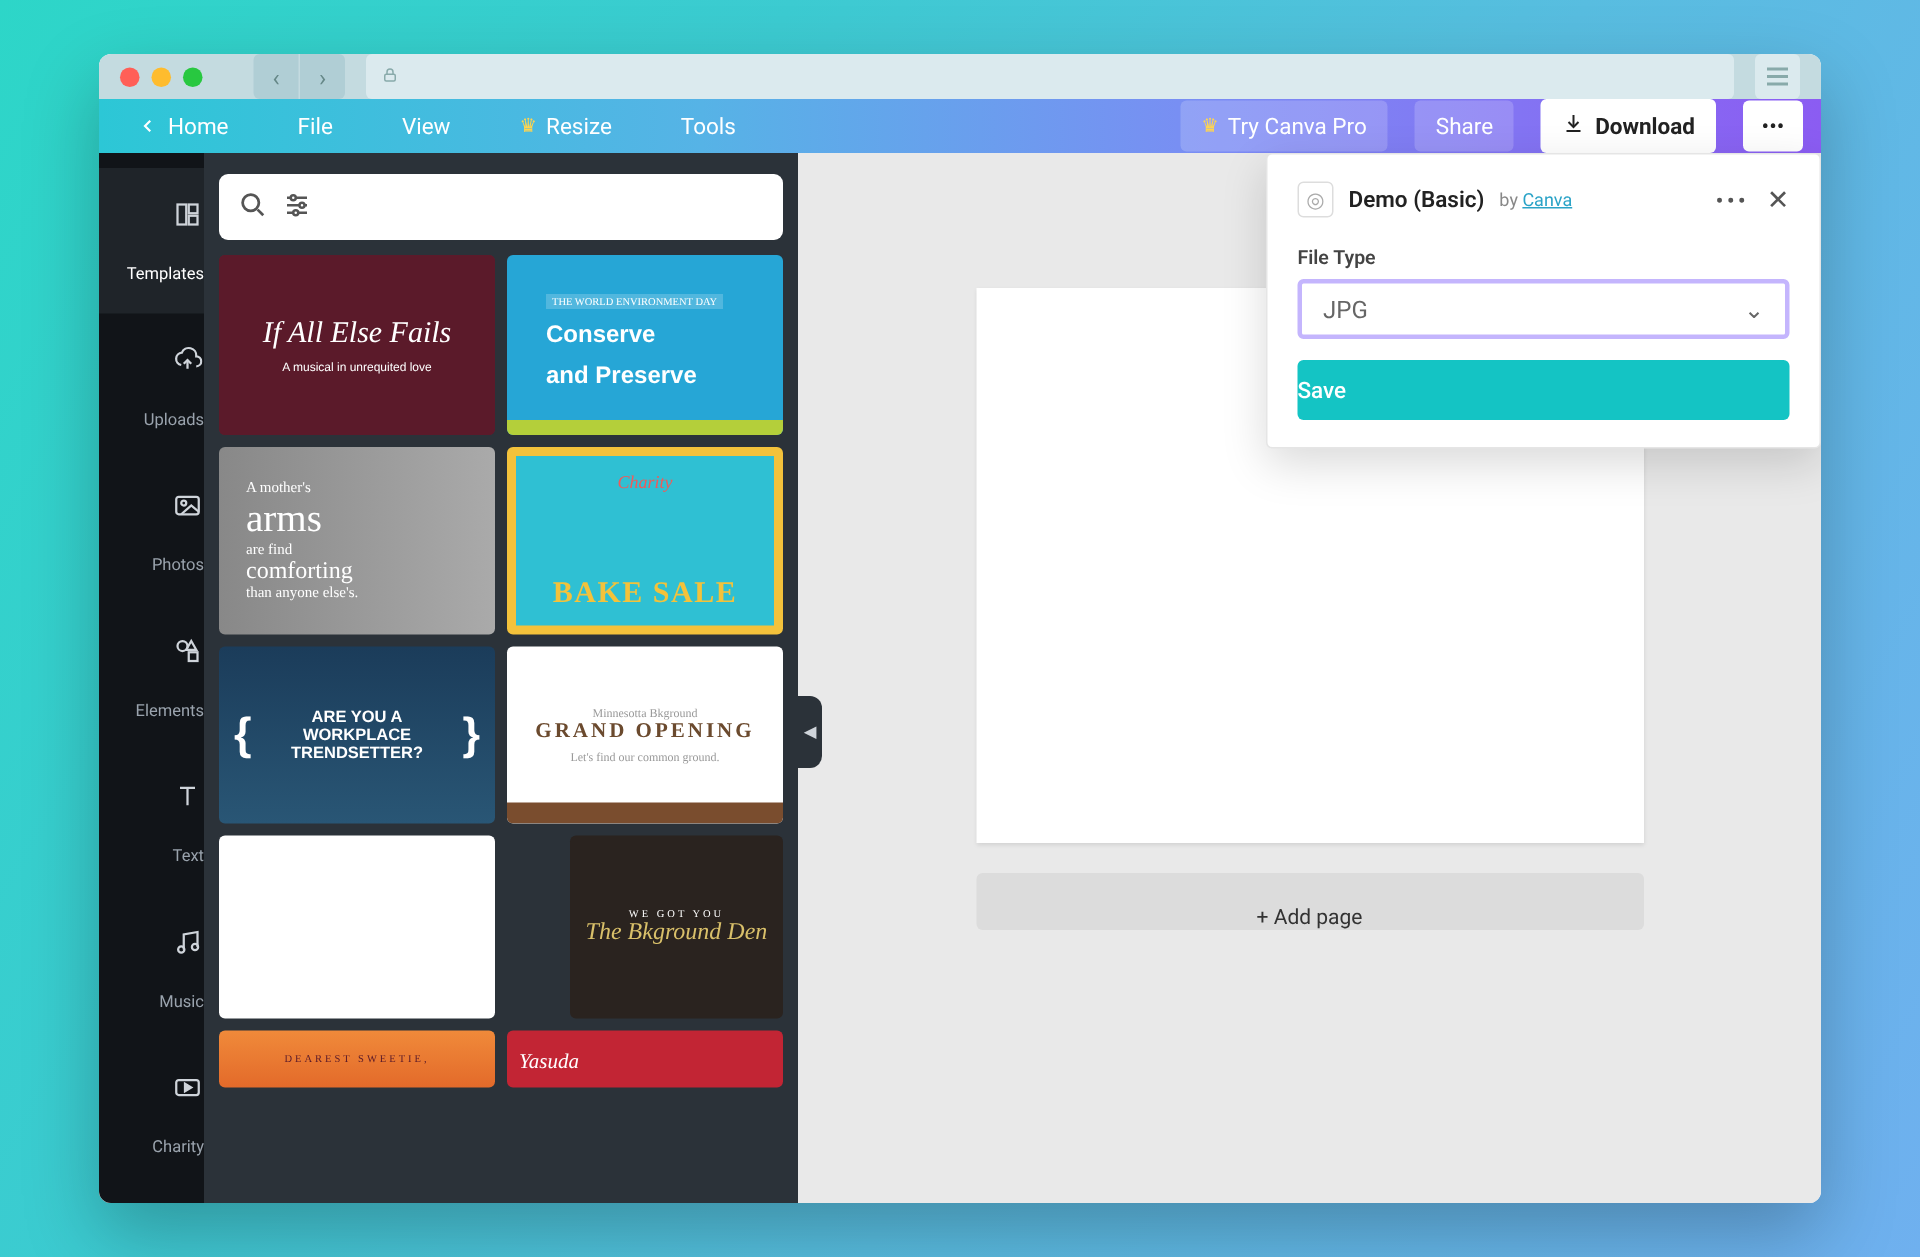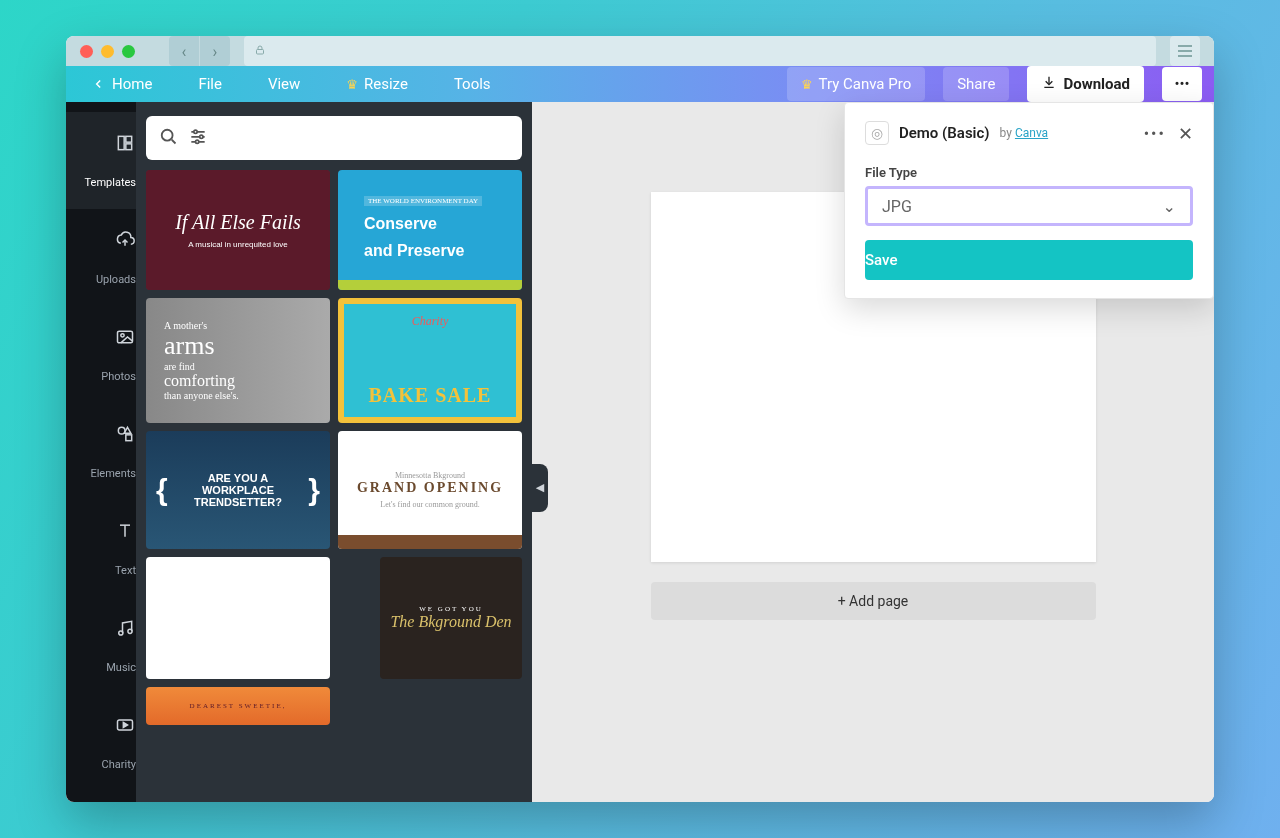--- a/index.html
+++ b/index.html
@@ -75,21 +75,21 @@
   .tpl .body{position:absolute;inset:0;display:flex;flex-direction:column;align-items:center;justify-content:center;text-align:center;padding:10px;}
   .collapse-tab{
     position:absolute; right:-16px; top:46%; width:16px;height:48px; background:#2b3239;
     border-radius:0 8px 8px 0; display:flex;align-items:center;justify-content:center;color:#cfd4da;font-size:11px;
   }
 
   
   .canvas-area{flex:1;display:flex;flex-direction:column;}
   .canvas-scroll{flex:1;background:#e9e9e9;display:flex;flex-direction:column;align-items:center;padding:30px 40px 20px;gap:20px;overflow:hidden;}
   .page{background:#fff;width:445px;height:370px;box-shadow:0 1px 3px rgba(0,0,0,0.1);}
-  .add-page{background:#dcdcdc;width:445px;height:38px;border-radius:4px;display:flex;align-items:center;justify-content:center;color:#333;font-size:14px;cursor:pointer;}
+  .add-page{background:#dcdcdc;width:445px;height:38px;border-radius:4px;display:flex;align-items:flex-end;justify-content:center;color:#333;font-size:14px;cursor:pointer;}
 
   .statusbar{height:52px;background:#fff;border-top:1px solid #e0e0e0;display:flex;align-items:center;padding:0 16px;gap:16px;}
   .sb-icon{width:24px;height:24px;display:flex;align-items:center;justify-content:center;color:#444;}
   .sb-spacer{flex:1;}
   .zoom-slider{width:110px;height:4px;background:#ccc;border-radius:2px;position:relative;}
   .zoom-thumb{position:absolute;left:22px;top:-5px;width:14px;height:14px;border-radius:50%;background:#222;}
   .zoom-label{font-size:14px;color:#333;min-width:40px;text-align:right;}
 
   
   .popover{
@@ -379,20 +379,25 @@
           <div class="body">
               <div style="font-size:7px;letter-spacing:2px;">WE GOT YOU</div>
               <div class="sc">The Bkground Den</div>
             </div>
         </div>
         <div class="tpl t9 r5">
             <div class="body">
               <div style="font-size:7px;letter-spacing:2px;color:#5b1a2a;">DEAREST SWEETIE,</div>
             </div>
           </div>
+        <div class="tpl t10 r5">
+            <div class="body">
+              <div style="font-style:italic;font-size:14px;">Yasuda</div>
+            </div>
+          </div>
       </div>
 
       <div class="collapse-tab">◀</div>
     </div>
 
     <div class="canvas-area">
       <div class="canvas-scroll">
         <div style="height:40px;"></div>
         <div class="page"></div>
         <div class="add-page">

